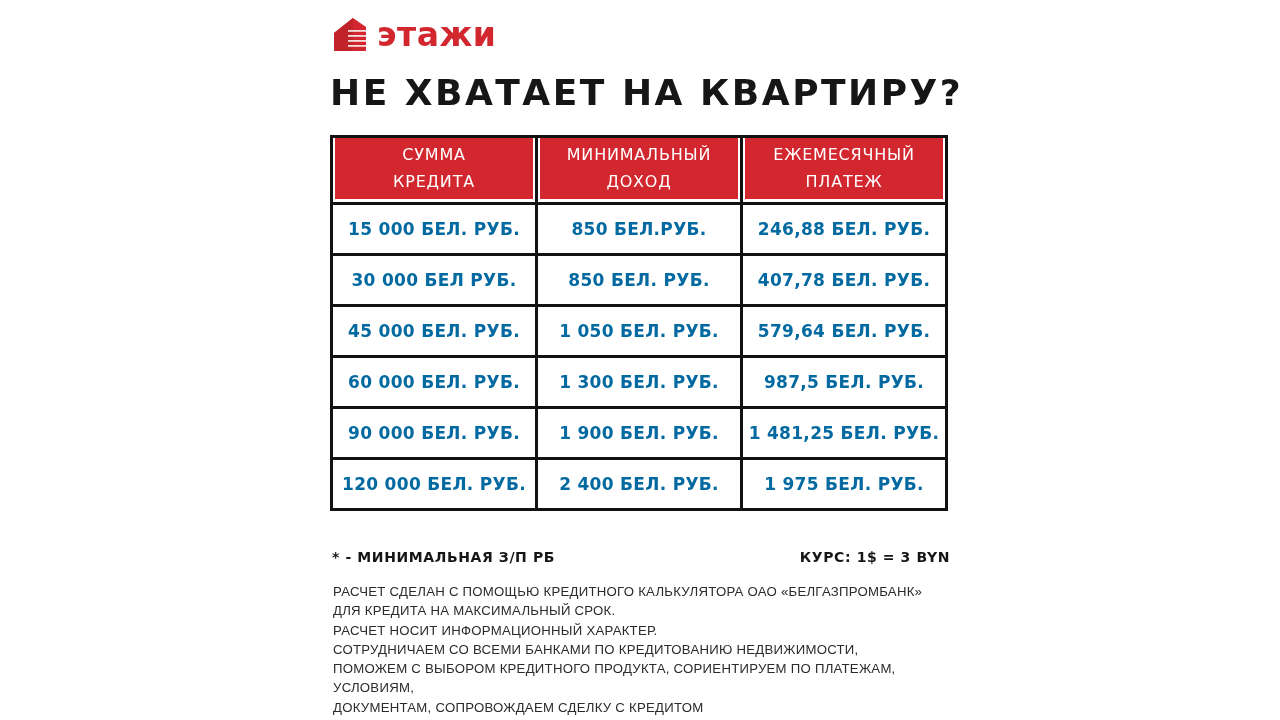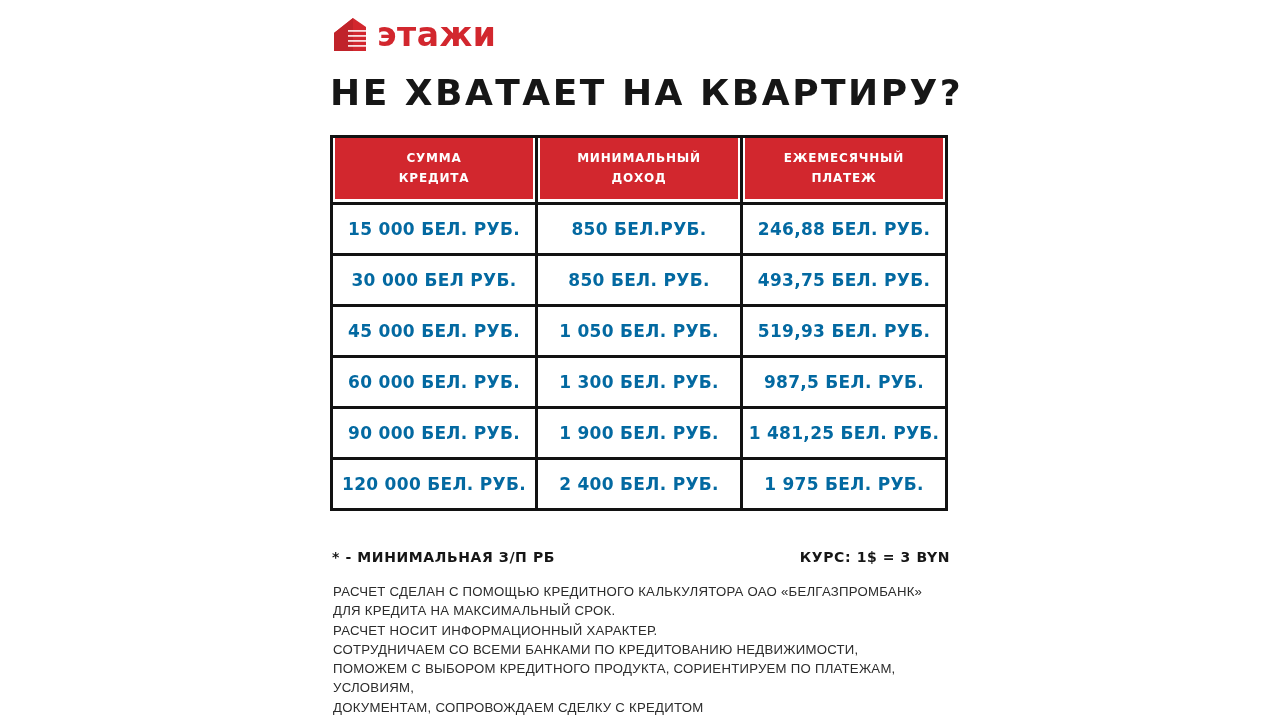--- a/index.html
+++ b/index.html
@@ -41,21 +41,21 @@
     border: 3px solid #121212;
   }
   table.credit-table th {
     height: 67px; padding: 0; vertical-align: top; background: #fff;
   }
   .hcell {
     height: 61px; margin: 0 2px 3px 2px;
     background: #d2272e; color: #ffffff;
     display: flex; align-items: center; justify-content: center;
     text-align: center; white-space: pre-line;
-    font-size: 12px; font-weight: bold; letter-spacing: 0.8px;
+    font-size: 16px; font-weight: normal; letter-spacing: 0.8px;
     line-height: 1.65;
   }
   table.credit-table td {
     height: 51px; text-align: center; vertical-align: middle;
     font-size: 17px; font-weight: bold; color: #0369a1;
     letter-spacing: 0.3px; background: #fff;
   }
 
   
   .subline {
@@ -118,26 +118,26 @@
       </thead>
       <tbody>
         <tr>
           <td>15 000 БЕЛ. РУБ.</td>
           <td>850 БЕЛ.РУБ.</td>
           <td>246,88 БЕЛ. РУБ.</td>
         </tr>
         <tr>
           <td>30 000 БЕЛ РУБ.</td>
           <td>850 БЕЛ. РУБ.</td>
-          <td>493,75 БЕЛ. РУБ.</td>
+          <td>407,78 БЕЛ. РУБ.</td>
         </tr>
         <tr>
           <td>45 000 БЕЛ. РУБ.</td>
           <td>1 050 БЕЛ. РУБ.</td>
-          <td>519,93 БЕЛ. РУБ.</td>
+          <td>579,64 БЕЛ. РУБ.</td>
         </tr>
         <tr>
           <td>60 000 БЕЛ. РУБ.</td>
           <td>1 300 БЕЛ. РУБ.</td>
           <td>987,5 БЕЛ. РУБ.</td>
         </tr>
         <tr>
           <td>90 000 БЕЛ. РУБ.</td>
           <td>1 900 БЕЛ. РУБ.</td>
           <td>1 481,25 БЕЛ. РУБ.</td>

